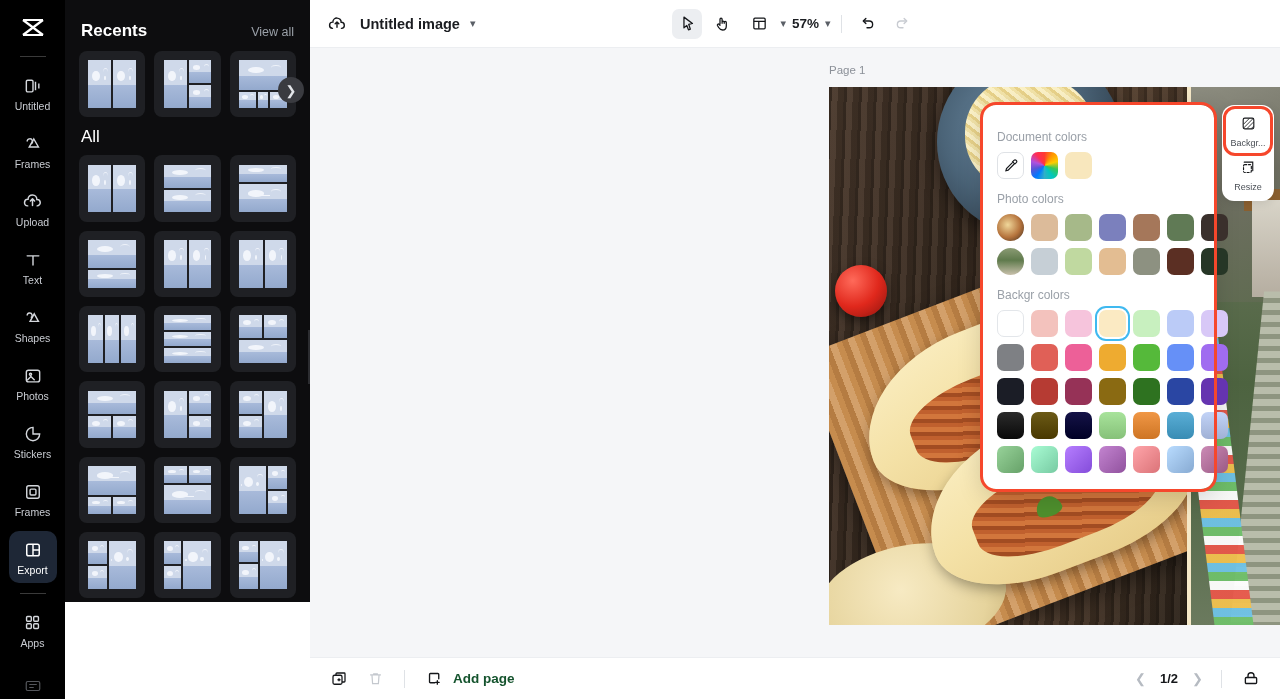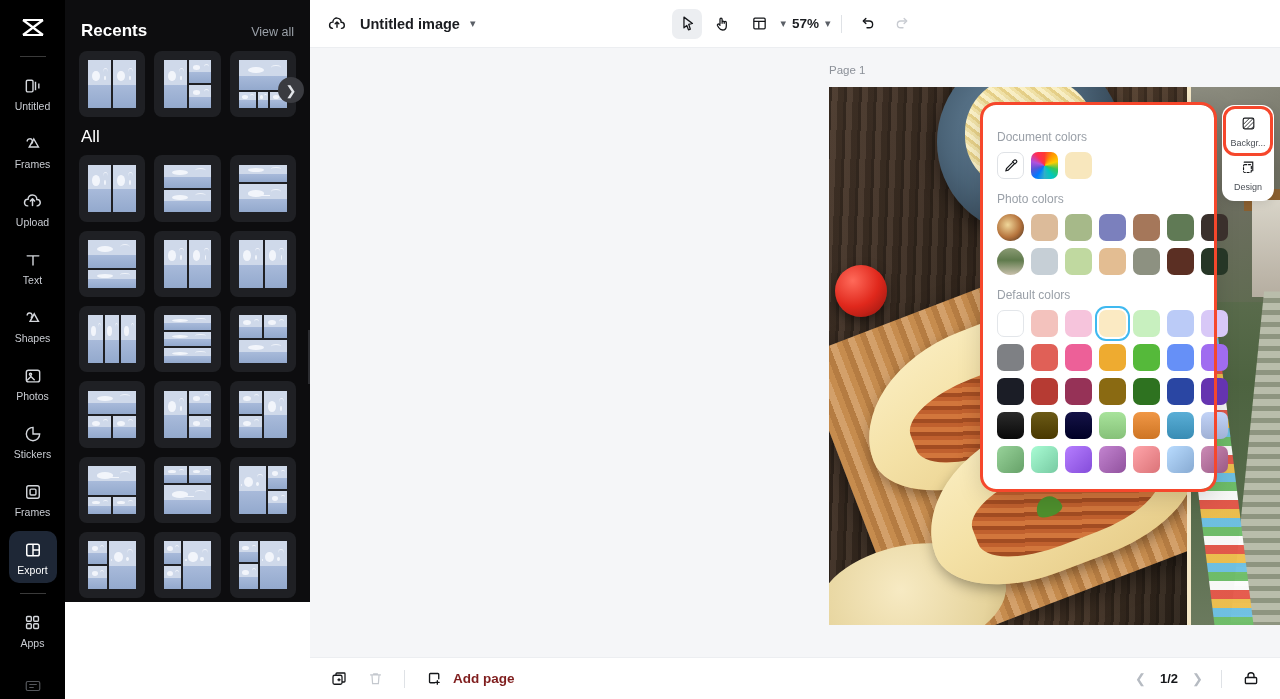--- a/index.html
+++ b/index.html
@@ -184,21 +184,21 @@
   .rr-item { width: 44px; height: 44px; border-radius: 9px; display:flex; flex-direction:column;
              align-items:center; justify-content:center; gap:3px; cursor:pointer; }
   .rr-item.hl { outline: 3px solid #f6472c; border-radius: 9px; }
   .rr-lbl { font-size: 9px; color:#4a4f56; line-height:1; }
 
   
   .bottombar { height: 42px; border-top:1px solid #eceef1; background:#fff;
                display:flex; align-items:center; padding: 0 18px; gap: 14px; }
   .bb-icon { width:22px; height:22px; display:flex; align-items:center; justify-content:center; cursor:pointer; }
   .bb-add { display:flex; align-items:center; gap:8px; cursor:pointer; }
-  .bb-add-lbl { font-size:13.5px; font-weight:bold; color:#7f1d1d; }
+  .bb-add-lbl { font-size:13.5px; font-weight:bold; color:#14532d; }
   .bb-right { margin-left:auto; display:flex; align-items:center; gap:14px; }
   .page-num { font-size:13px; font-weight:bold; color:#15171a; }
   .arrow { color:#b6bbc2; font-size:13px; cursor:pointer; }
 </style>
 </head>
 <body>
 
 <div class="app">
 
   <div class="rail">
@@ -617,21 +617,21 @@
               <div class="ph-thumb" style="background:linear-gradient(180deg,#8b9b74 0%,#5f7a4c 45%,#c8c0ab 100%);"></div>
               <div class="sw" style="background: rgb(198, 207, 214);"></div>
               <div class="sw" style="background: rgb(192, 217, 160);"></div>
               <div class="sw" style="background: rgb(227, 189, 146);"></div>
               <div class="sw" style="background: rgb(141, 145, 129);"></div>
               <div class="sw" style="background: rgb(91, 47, 35);"></div>
               <div class="sw" style="background: rgb(38, 54, 38);"></div>
             </div>
           </div>
 
-        <div class="bg-sec-label">Default colors</div>
+        <div class="bg-sec-label">Backgr colors</div>
         <div class="sw-grid" id="default-colors">
             <div class="sw" style="background: rgb(255, 255, 255); border: 1px solid rgb(227, 230, 234);"></div>
             <div class="sw" style="background: rgb(243, 194, 189);"></div>
             <div class="sw" style="background: rgb(246, 196, 220);"></div>
             <div class="sw sel" style="background: rgb(251, 234, 195);"></div>
             <div class="sw" style="background: rgb(200, 240, 191);"></div>
             <div class="sw" style="background: rgb(187, 203, 247);"></div>
             <div class="sw" style="background: rgb(216, 200, 247);"></div>
             <div class="sw" style="background: rgb(126, 128, 132);"></div>
             <div class="sw" style="background: rgb(224, 96, 87);"></div>
@@ -674,21 +674,21 @@
           </span>
           <span class="rr-lbl">Backgr...</span>
         </div>
         <div class="rr-item">
           <span>
             <svg width="17" height="17" viewBox="0 0 24 24" fill="none" stroke="#15171a" stroke-width="1.6" stroke-linecap="round">
               <path d="M6 4.5h12v12"></path>
                 <rect x="5" y="8" width="11" height="11" rx="1.6" stroke-dasharray="3 2.4"></rect>
             </svg>
           </span>
-          <span class="rr-lbl">Design</span>
+          <span class="rr-lbl">Resize</span>
         </div>
       </div>
     </div>
 
     <div class="bottombar">
       <span class="bb-icon">
         <svg width="18" height="18" viewBox="0 0 24 24" fill="none" stroke="#15171a" stroke-width="1.7">
           <rect x="4" y="7" width="12" height="12" rx="2"></rect>
             <path d="M8 7V5.2A1.2 1.2 0 0 1 9.2 4H19a1 1 0 0 1 1 1v9.8a1.2 1.2 0 0 1-1.2 1.2H16"></path>
           <path d="M10 13h4M12 11v4"></path>

